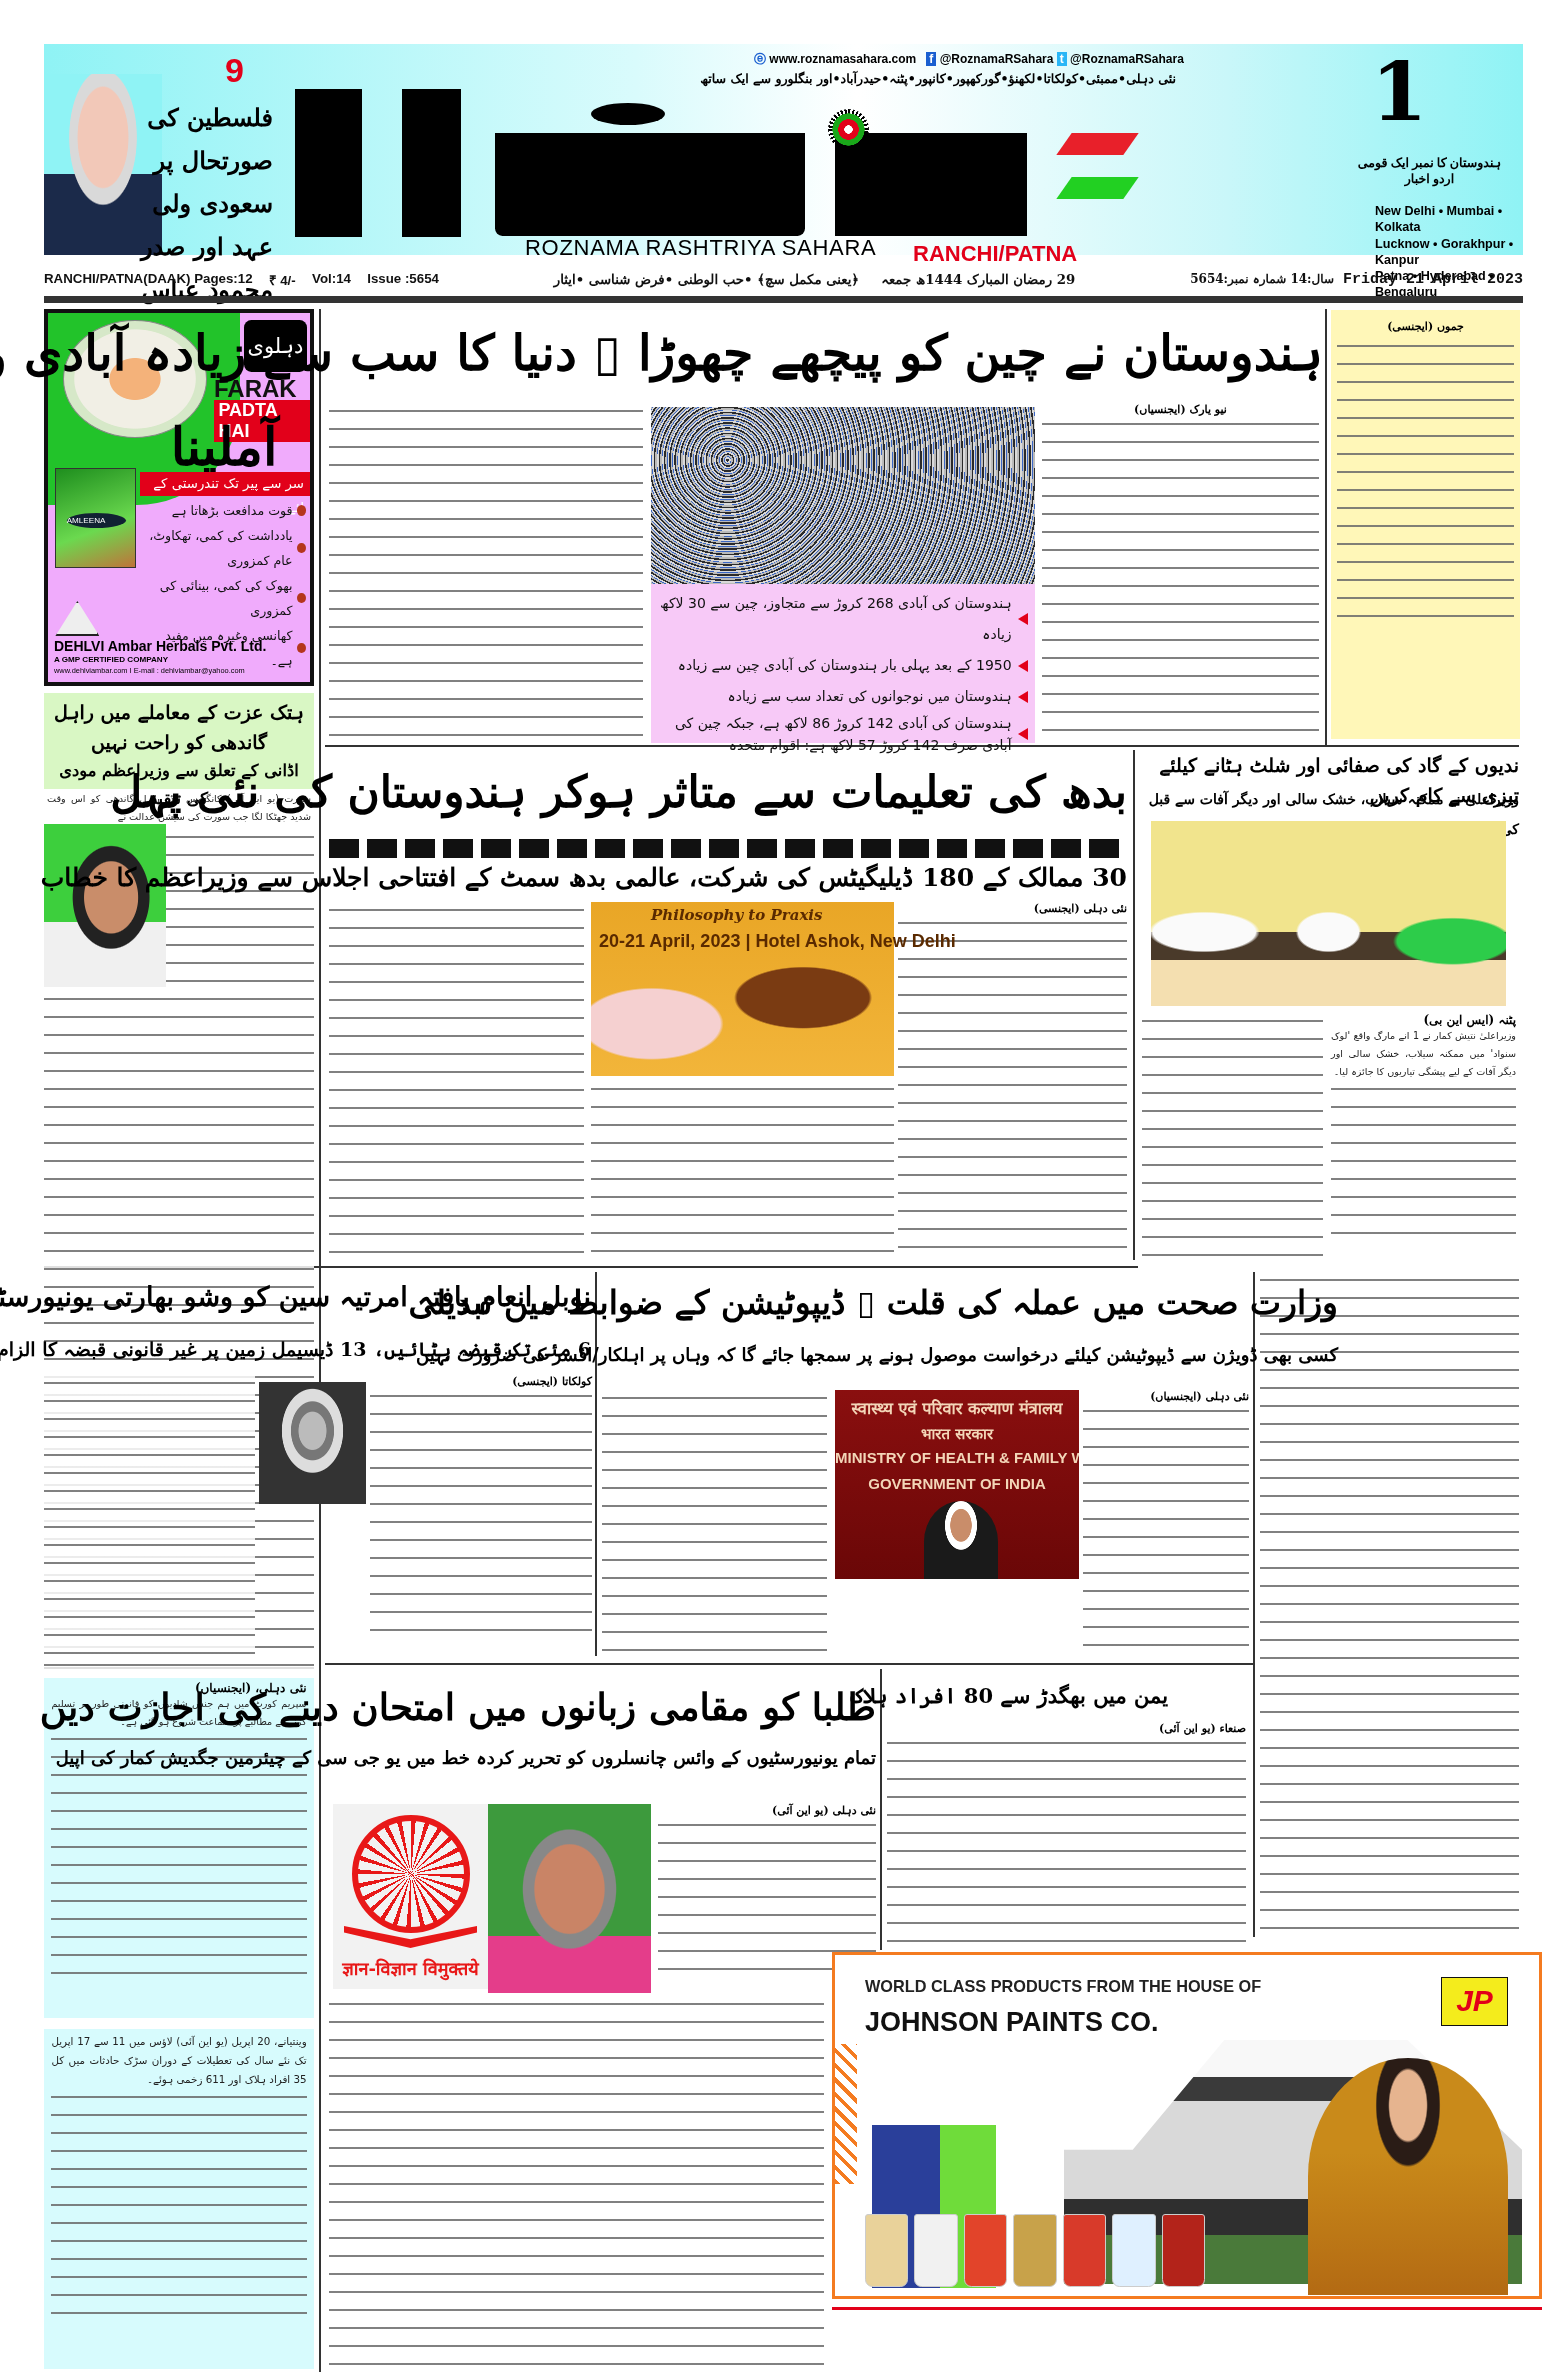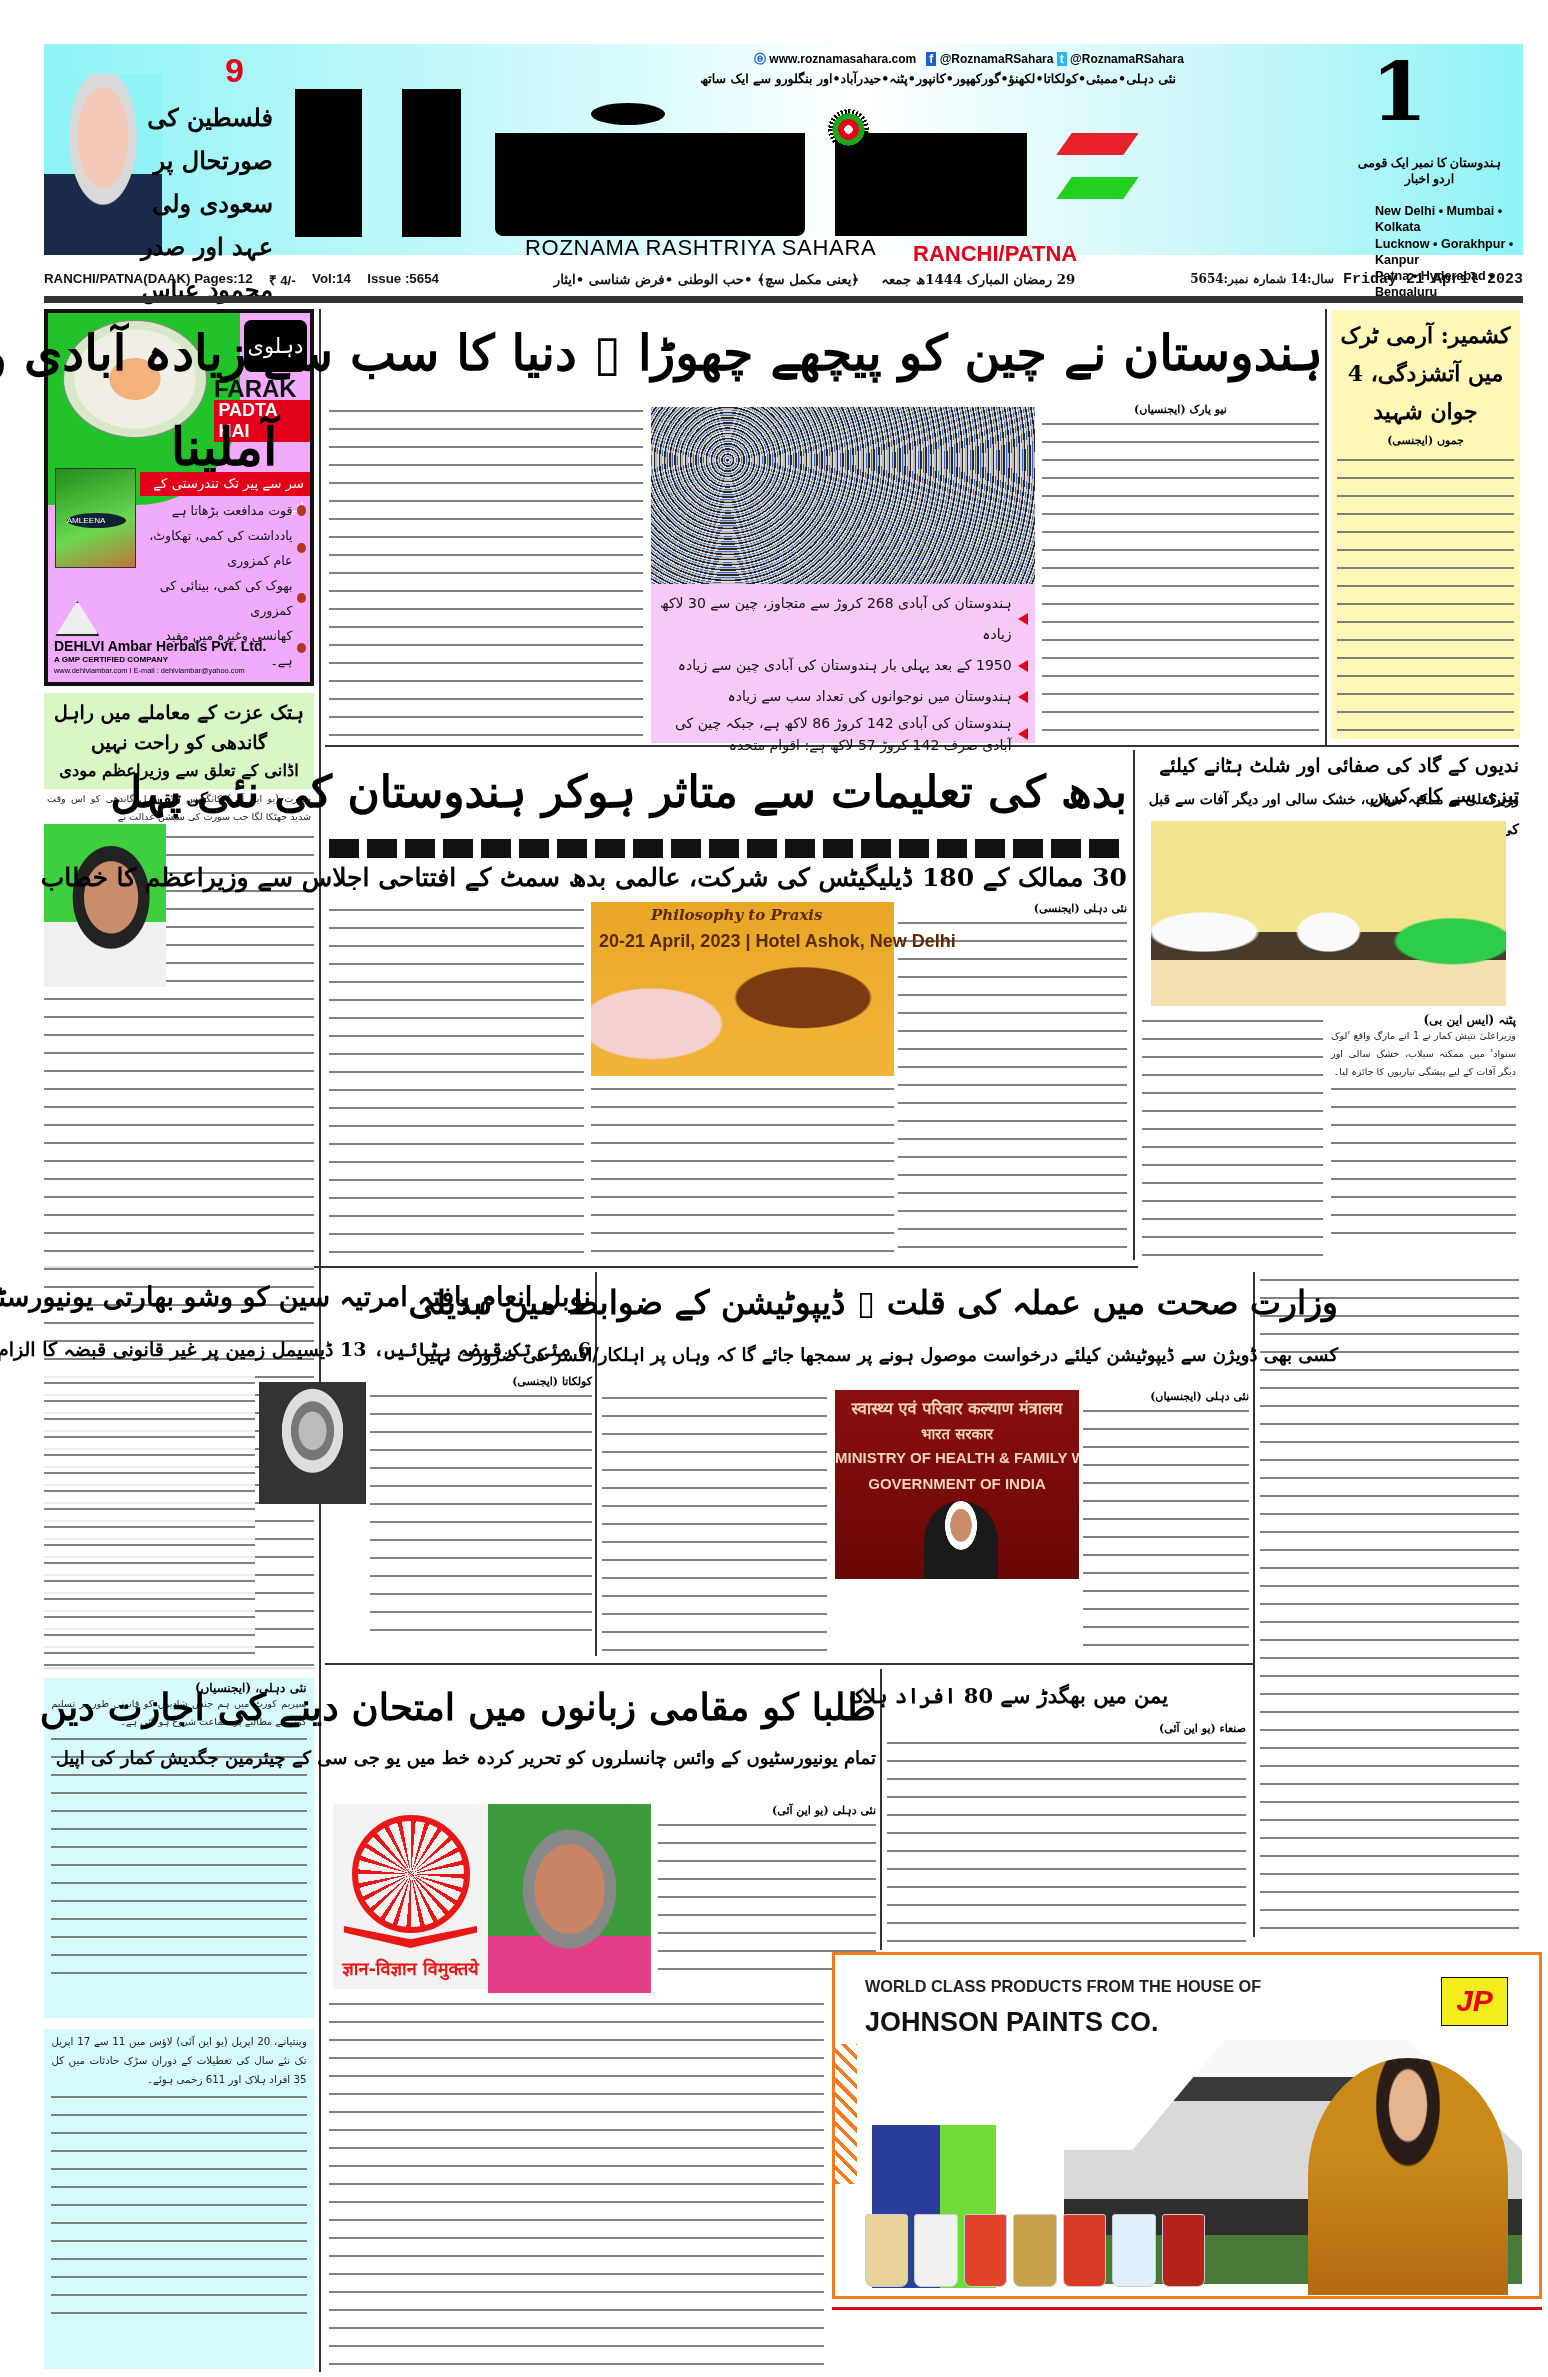--- a/index.html
+++ b/index.html
@@ -242,21 +242,20 @@
   <div class="urdu-h" style="font-size:19px;line-height:30px;text-align:center;">ہتک عزت کے معاملے میں راہل گاندھی کو راحت نہیں</div>
   <div class="urdu-h" style="font-size:16.3px;line-height:28px;text-align:center;">اڈانی کے تعلق سے وزیراعظم مودی کی تنقید</div>
 </div>
 <div id="rahul-body-wrap" class="abs">
   <div class="body-text" style="font-size:9.6px;line-height:18px;padding:0 3px;">سورت (یو این آئی) کانگریس لیڈر راہل گاندھی کو اس وقت شدید جھٹکا لگا جب سورت کی سیشن عدالت نے</div>
   <div class="fill-lines" style="margin-top:3px;height:850px;"></div>
 </div>
 <div id="rahul-photo" class="abs"></div>
 
 <div id="kashmir-box" class="abs">
-  <div class="urdu-h" style="font-size:22px;line-height:38px;text-align:center;">کشمیر: آرمی ٹرک میں آتشزدگی، 4 جوان شہید</div>
   <div class="urdu-h" style="font-size:11px;text-align:center;margin:4.4px 0;">جموں (ایجنسی)</div>
   <div class="fill-lines cyan" style="height:281px;"></div>
 </div>
 
 <div id="lead-head" class="abs urdu-h">ہندوستان نے چین کو پیچھے چھوڑا ▯ دنیا کا سب سے زیادہ آبادی والا ملک بن گیا</div>
 <div class="abs" style="left:329px;top:403px;width:314px;height:336px;">
     <div class="fill-lines"></div>
   </div>
 <div class="abs" style="left:1042px;top:403px;width:277px;height:336px;">
   <div class="urdu-h" style="font-size:11px;text-align:center;">نیو یارک (ایجنسیاں)</div>

